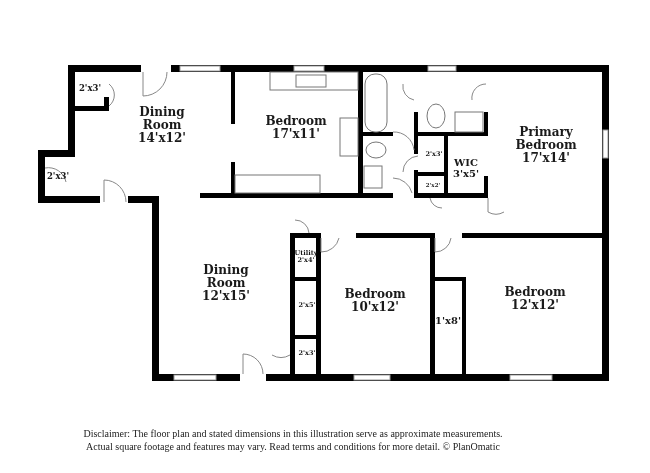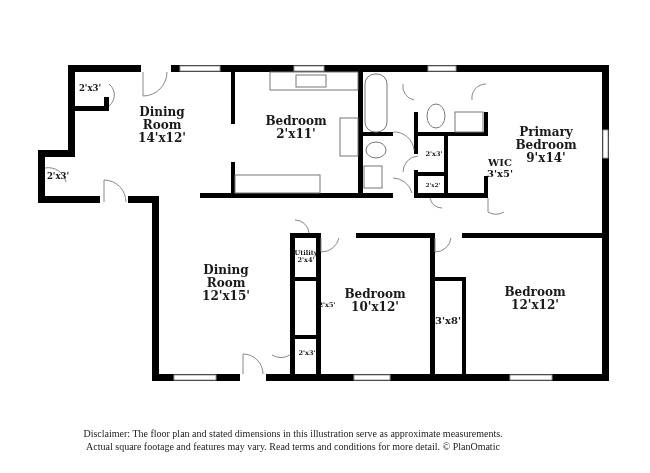--- a/index.html
+++ b/index.html
@@ -112,28 +112,28 @@
   </g>
 </svg>
 
 <div class="lbl lg" style="left:162px;top:126px;">
   <div>Dining</div>
   <div>Room</div>
   <div>14'x12'</div>
 </div>
 <div class="lbl lg" style="left:296px;top:128px;">
   <div>Bedroom</div>
-  <div>2'x11'</div>
+  <div>17'x11'</div>
 </div>
 <div class="lbl lg" style="left:546px;top:146px;">
   <div>Primary</div>
   <div>Bedroom</div>
-  <div>9'x14'</div>
+  <div>17'x14'</div>
 </div>
-<div class="lbl" style="left:466px;top:168px;font-size:10px;margin-left:34px;">
+<div class="lbl" style="left:466px;top:168px;font-size:10px;">
   <div>WIC</div>
   <div>3'x5'</div>
 </div>
 <div class="lbl lg" style="left:226px;top:284px;">
   <div>Dining</div>
   <div>Room</div>
   <div>12'x15'</div>
 </div>
 <div class="lbl lg" style="left:375px;top:301px;">
   <div>Bedroom</div>
@@ -145,18 +145,18 @@
 </div>
 <div class="lbl xs" style="left:306px;top:257px;">
   <div>Utility</div>
   <div>2'x4'</div>
 </div>
 
 <div class="lbl sm" style="left:90px;top:89px;">2'x3'</div>
 <div class="lbl sm" style="left:58px;top:177px;">2'x3'</div>
 <div class="lbl xs" style="left:434px;top:155px;">2'x3'</div>
 <div class="lbl xs" style="left:433px;top:185px;font-size:5.5px;">2'x2'</div>
-<div class="lbl xs" style="left:307px;top:306px;margin-left:20px;">2'x5'</div>
+<div class="lbl xs" style="left:307px;top:306px;">2'x5'</div>
 <div class="lbl xs" style="left:307px;top:354px;">2'x3'</div>
-<div class="lbl" style="left:448px;top:320px;font-size:10px;">3'x8'</div>
+<div class="lbl" style="left:448px;top:320px;font-size:10px;">1'x8'</div>
 
 <div class="disc" style="top:428px;">Disclaimer: The floor plan and stated dimensions in this illustration serve as approximate measurements.</div>
 <div class="disc" style="top:441px;">Actual square footage and features may vary. Read terms and conditions for more detail. © PlanOmatic</div>
 
 </body></html>

